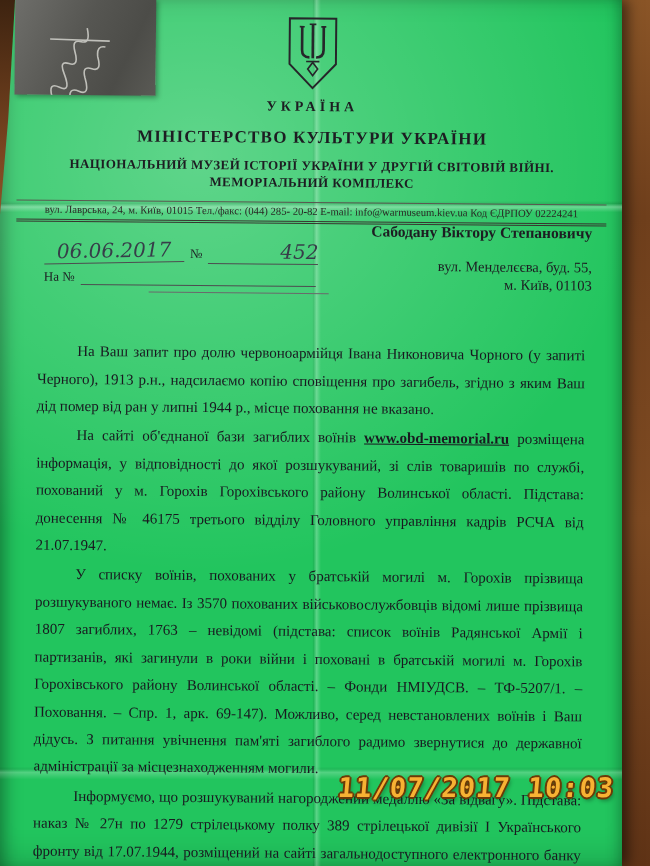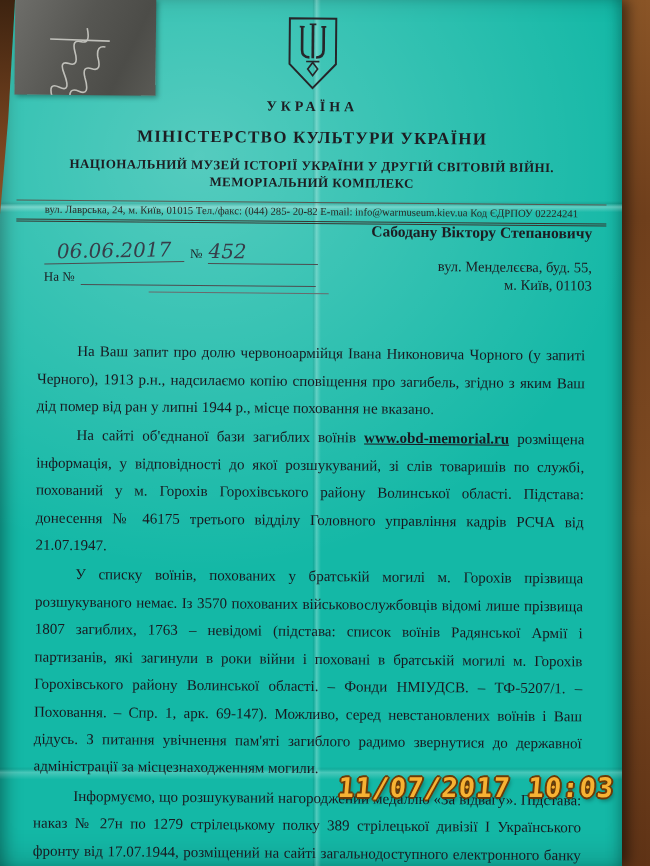--- a/index.html
+++ b/index.html
@@ -4,21 +4,21 @@
 <style>
   html,body{margin:0;padding:0;}
   body{
     position:relative;width:650px;height:866px;overflow:hidden;
     background:linear-gradient(180deg,#8a5527 0%,#6f3f1c 25%,#7d4a22 60%,#5f3316 100%);
     font-family:"Liberation Serif",serif;
   }
   .paper{
     position:absolute;left:0;top:0;width:622px;height:866px;
     background:linear-gradient(160deg,#e6e5e1 0%,#d8d7d3 35%,#dedddab 60%,#d3d2ce 100%);
-    background-color:#14b8a6;
+    background-color:#22c55e;
     box-shadow:6px 0 12px rgba(0,0,0,.5),
       inset 16px 0 18px -12px rgba(0,0,0,.38),
       inset -12px 0 14px -9px rgba(0,0,0,.28),
       inset 0 -26px 34px -24px rgba(0,0,0,.22),
       inset 0 18px 22px -18px rgba(0,0,0,.18);
   }
   .creases{
     position:absolute;inset:0;pointer-events:none;
     background:
       radial-gradient(120% 80% at 32% 18%, rgba(255,255,255,.28), transparent 60%),
@@ -45,21 +45,21 @@
   .contact{
     margin:11px 16px 0;padding:2px 0 4px;text-align:center;
     font-size:10.7px;color:#2a2825;
     border-top:1px solid #5a5750;border-bottom:3px double #38352f;
   }
   .ref{margin:16px 0 0 44px;width:300px;}
   .ref-line1{display:flex;align-items:flex-end;}
   .hand{font-family:"DejaVu Serif",serif;font-style:italic;color:#373d49;}
   .date-hand{font-size:20px;width:140px;border-bottom:1.4px solid #4d4d50;text-align:center;transform:rotate(-1.5deg);}
   .num-sign{font-size:13px;margin:0 6px 2px;}
-  .num-hand{font-size:20px;width:110px;border-bottom:1.4px solid #4d4d50;text-align:left;}
+  .num-hand{font-size:20px;width:110px;border-bottom:1.4px solid #4d4d50;text-align:right;}
   .ref-line2{display:flex;align-items:flex-end;margin-top:6px;font-size:13px;}
   .na-line{width:235px;border-bottom:1.3px solid #4d4d50;margin-left:6px;}
   .ref-line3{margin:5px 0 0 105px;width:180px;border-bottom:1px solid #6a6a6c;height:1px;}
 
   .recipient{position:absolute;top:222px;right:30px;text-align:right;}
   .recipient .name{font-weight:bold;font-size:15.5px;}
   .recipient .addr1{font-size:14.5px;margin-top:17px;}
   .recipient .addr2{font-size:14.5px;margin-top:1px;}
 
   .body-block{margin:46px 36px 0 38px;}

